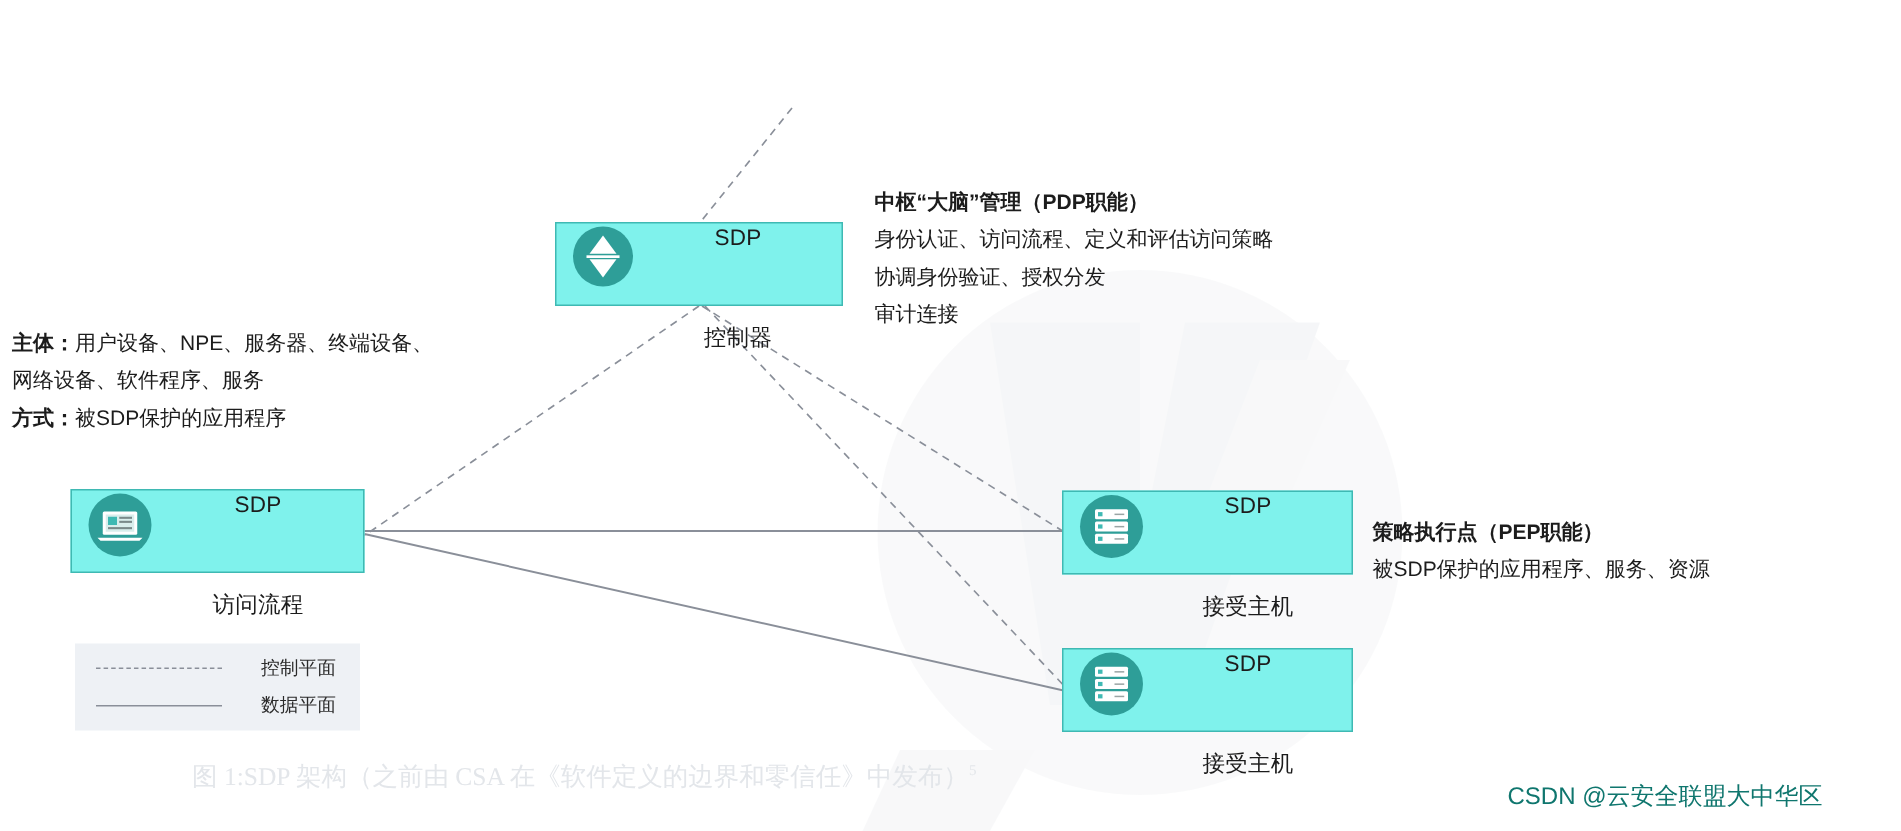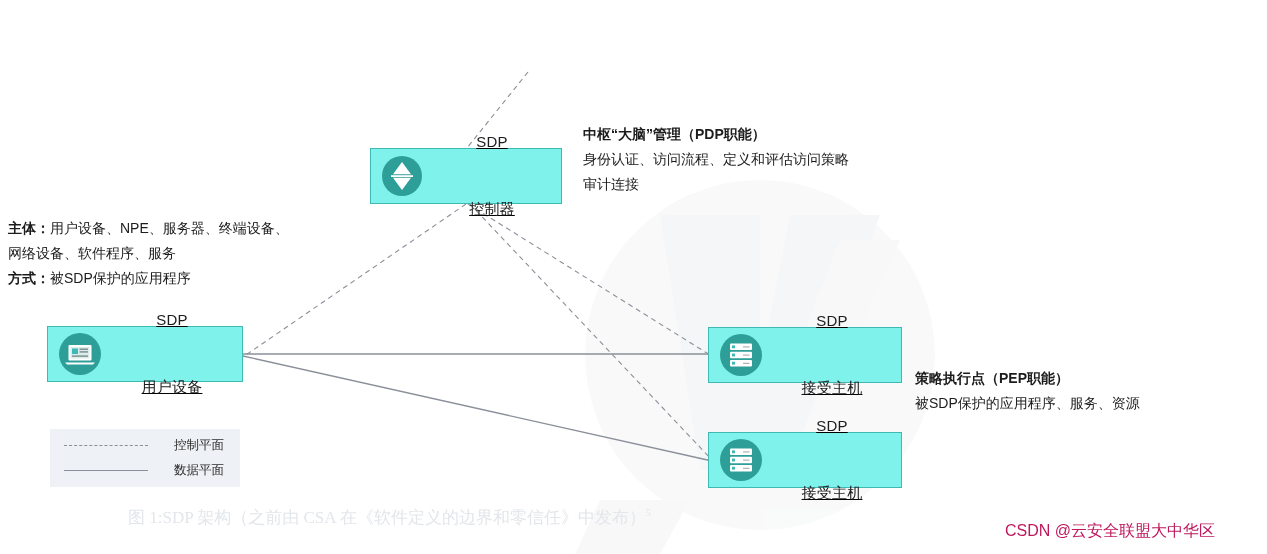--- a/index.html
+++ b/index.html
@@ -38,22 +38,21 @@
   .node {
     position: absolute;
     box-sizing: border-box;
     z-index: 3;
   }
 
   .box-cyan {
     background: #7ff2ec;
     border: 1.5px solid #3fb9b3;
     display: flex;
-    align-items: center;
-    text-decoration: underline;
+    align-items: flex-start;
   }
 
   .box-white {
     background: #ffffff;
     border: 2px solid #9b9b9b;
     display: flex;
     flex-direction: column;
     align-items: center;
     justify-content: center;
   }
@@ -147,21 +146,21 @@
   #caption sup {
     font-size: 10px;
     vertical-align: super;
   }
 
   
   #csdn {
     position: absolute;
     z-index: 3;
     font-size: 16px;
-    color: #be185d;
+    color: #0f766e;
     white-space: nowrap;
   }
 </style>
 </head>
 <body>
 
 <div id="canvas">
 
   <svg id="watermark-layer" viewBox="0 0 1267 554" width="1267" height="554">
     <g opacity="0.5">
@@ -212,21 +211,21 @@
         <rect x="13.5" y="16" width="19" height="11.5" fill="#2e9e98" opacity="0.18"></rect>
         <rect x="15" y="17.5" width="6" height="5.5" fill="#3fb9b3"></rect>
         <rect x="22.5" y="17.5" width="8.5" height="1.4" fill="#7a8a8a"></rect>
         <rect x="22.5" y="20.2" width="8.5" height="1.4" fill="#7a8a8a"></rect>
         <rect x="15" y="24.4" width="16" height="1.4" fill="#7a8a8a"></rect>
         <path d="M8 31.5 L38 31.5 L36 33.5 L10 33.5 Z" fill="#ffffff"></path>
       </svg>
     </div>
     <div class="node-label" style="padding-right:10px;">
       <span class="l1">SDP</span>
-      <span class="l2">用户设备</span>
+      <span class="l2">访问流程</span>
     </div>
   </div>
 
   <div class="node box-cyan" style="left:708px; top:327px; width:194px; height:56px;">
     <div class="node-icon" style="width:64px;">
       <svg width="46" height="46" viewBox="0 0 46 46">
         <circle cx="23" cy="23" r="21" fill="#2e9e98"></circle>
         <rect x="12" y="11.5" width="22" height="6.6" rx="1" fill="#ffffff"></rect>
         <rect x="14" y="13.4" width="3" height="2.8" fill="#3fb9b3"></rect>
         <rect x="25" y="14.4" width="6.5" height="1" fill="#9aa5a5"></rect>
@@ -261,30 +260,31 @@
     </div>
     <div class="node-label" style="padding-right:10px;">
       <span class="l1">SDP</span>
       <span class="l2">接受主机</span>
     </div>
   </div>
 
   <div class="textblock" style="left:583px; top:122px;">
     <span class="row bold">中枢“大脑”管理（PDP职能）</span>
     <span class="row">身份认证、访问流程、定义和评估访问策略</span>
+    <span class="row">协调身份验证、授权分发</span>
     <span class="row">审计连接</span>
   </div>
 
   <div class="textblock" style="left:8px; top:216px;">
     <span class="row"><span class="bold">主体：</span><span>用户设备、NPE、服务器、终端设备、</span></span>
     <span class="row">网络设备、软件程序、服务</span>
     <span class="row"><span class="bold">方式：</span><span>被SDP保护的应用程序</span></span>
   </div>
 
-  <div class="textblock" style="left:915px; top:366px;">
+  <div class="textblock" style="left:915px; top:342px;">
     <span class="row bold">策略执行点（PEP职能）</span>
     <span class="row">被SDP保护的应用程序、服务、资源</span>
   </div>
 
   <div id="legend" style="left:50px; top:429px; width:190px; height:58px;">
     <div class="legend-rows">
       <div class="legend-row">
         <span class="legend-swatch dashed"></span>
         <span class="legend-text">控制平面</span>
       </div>

